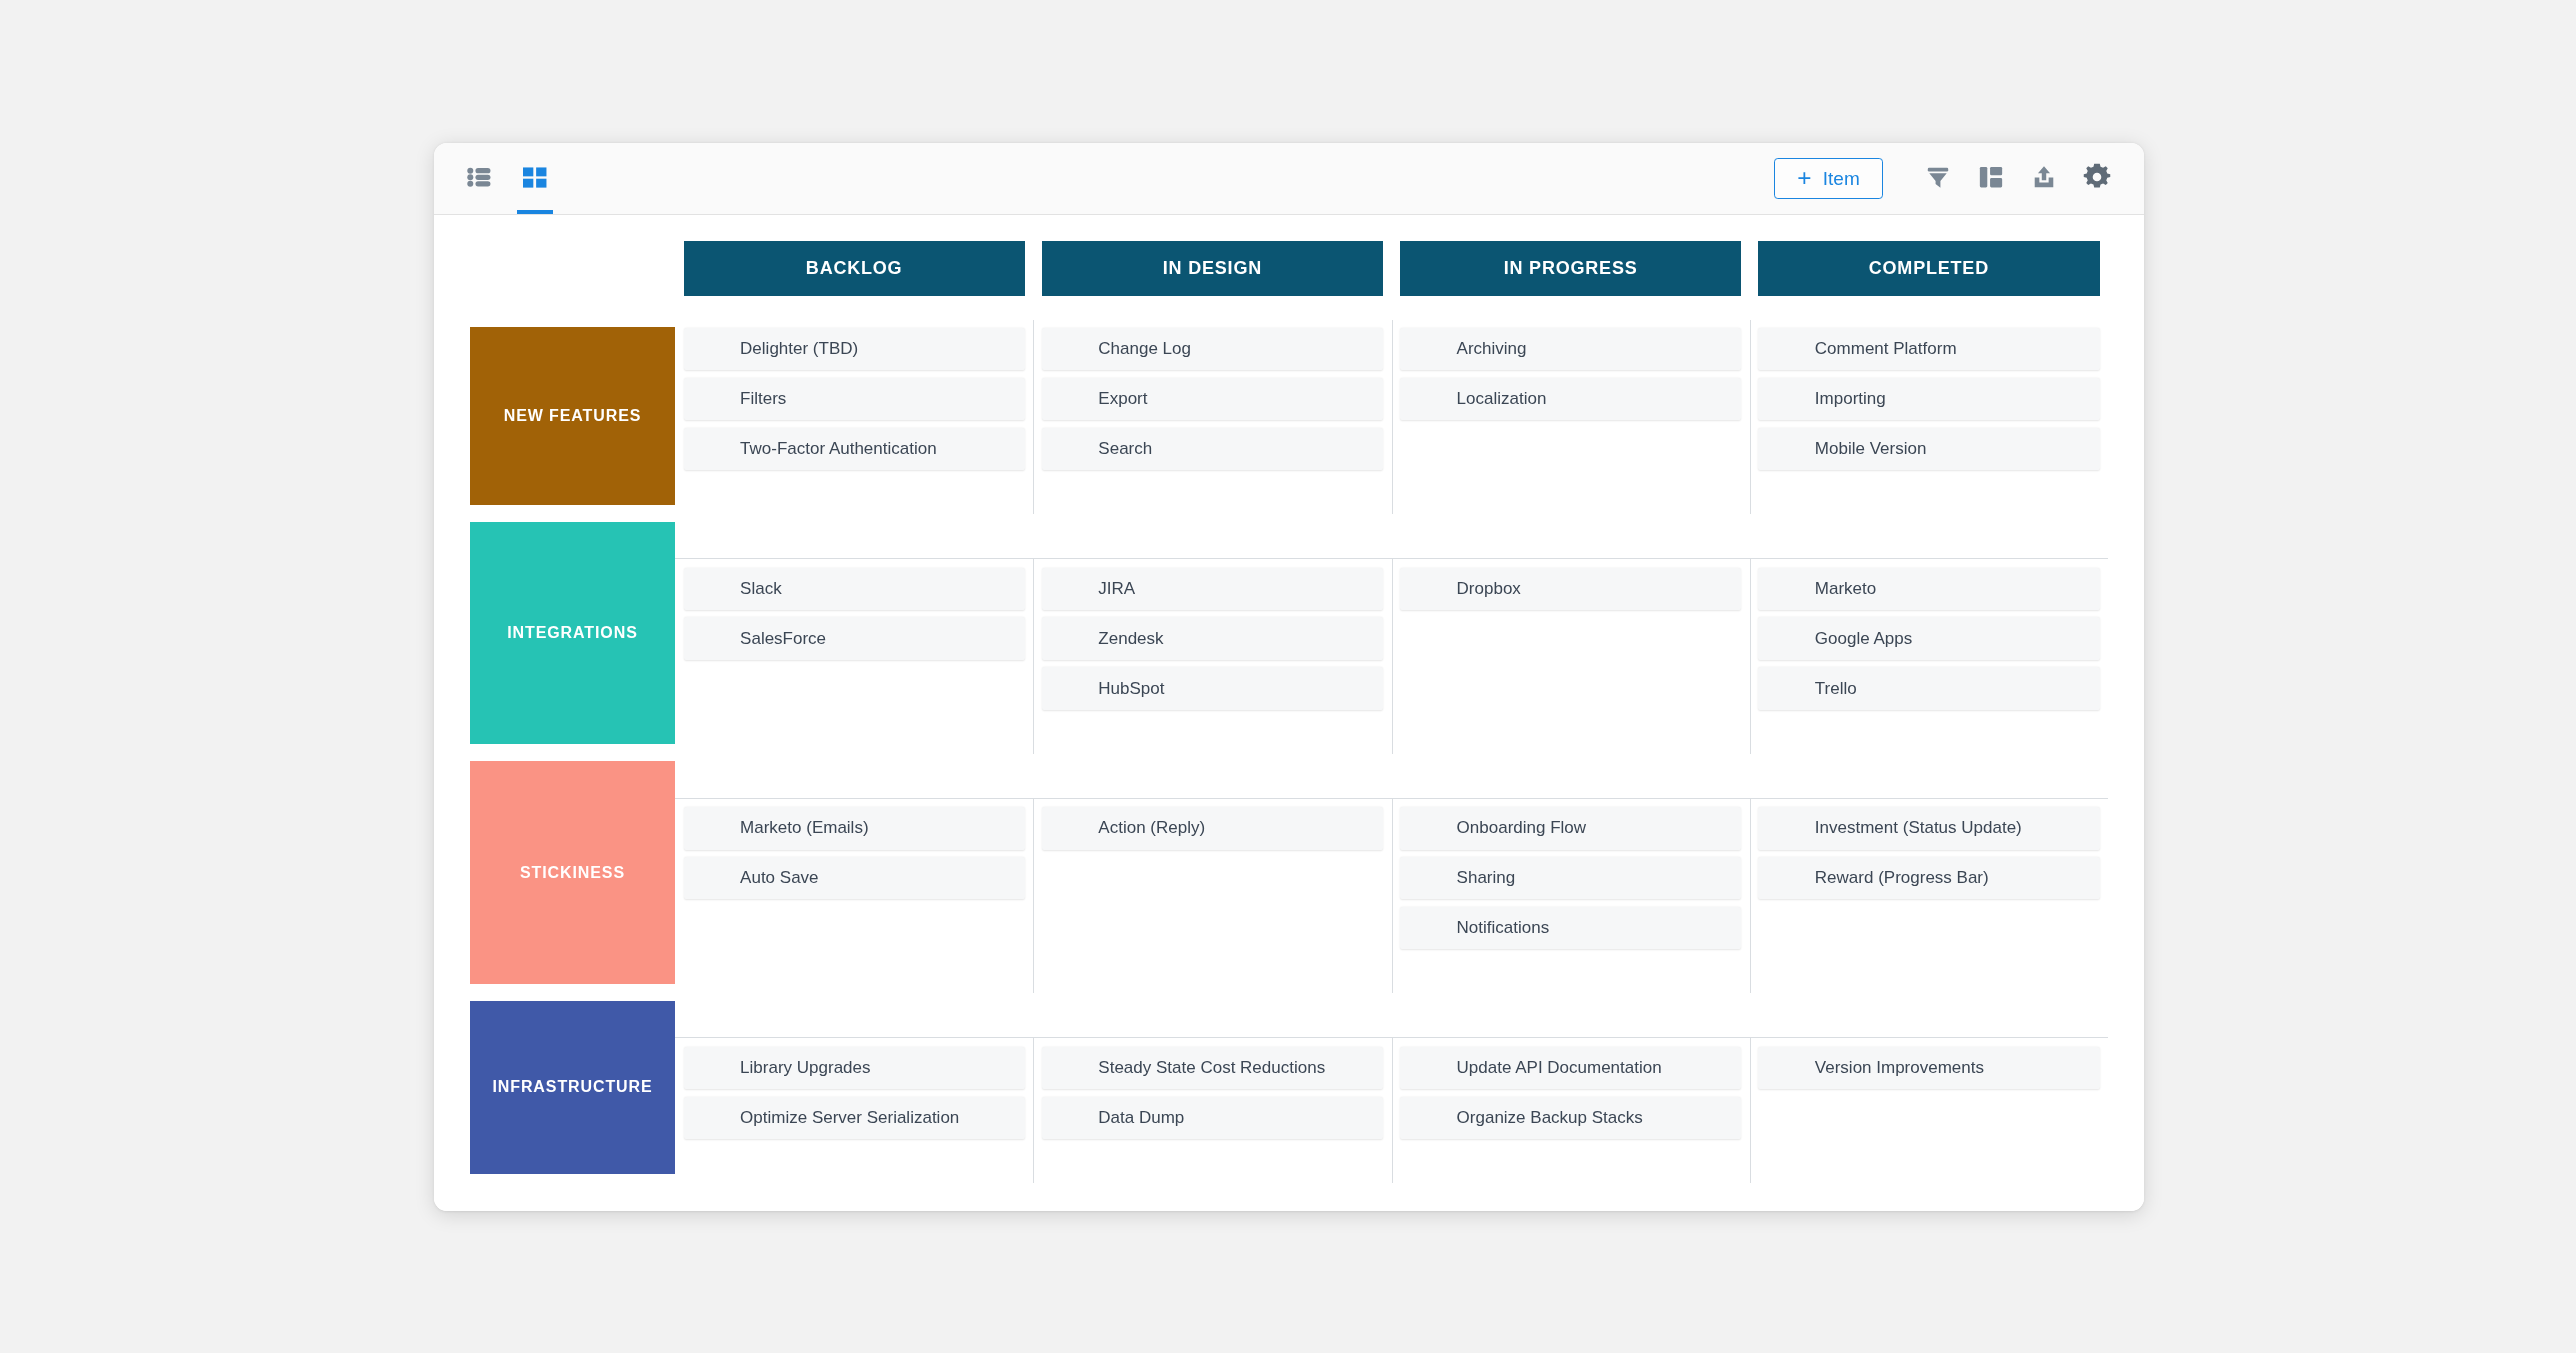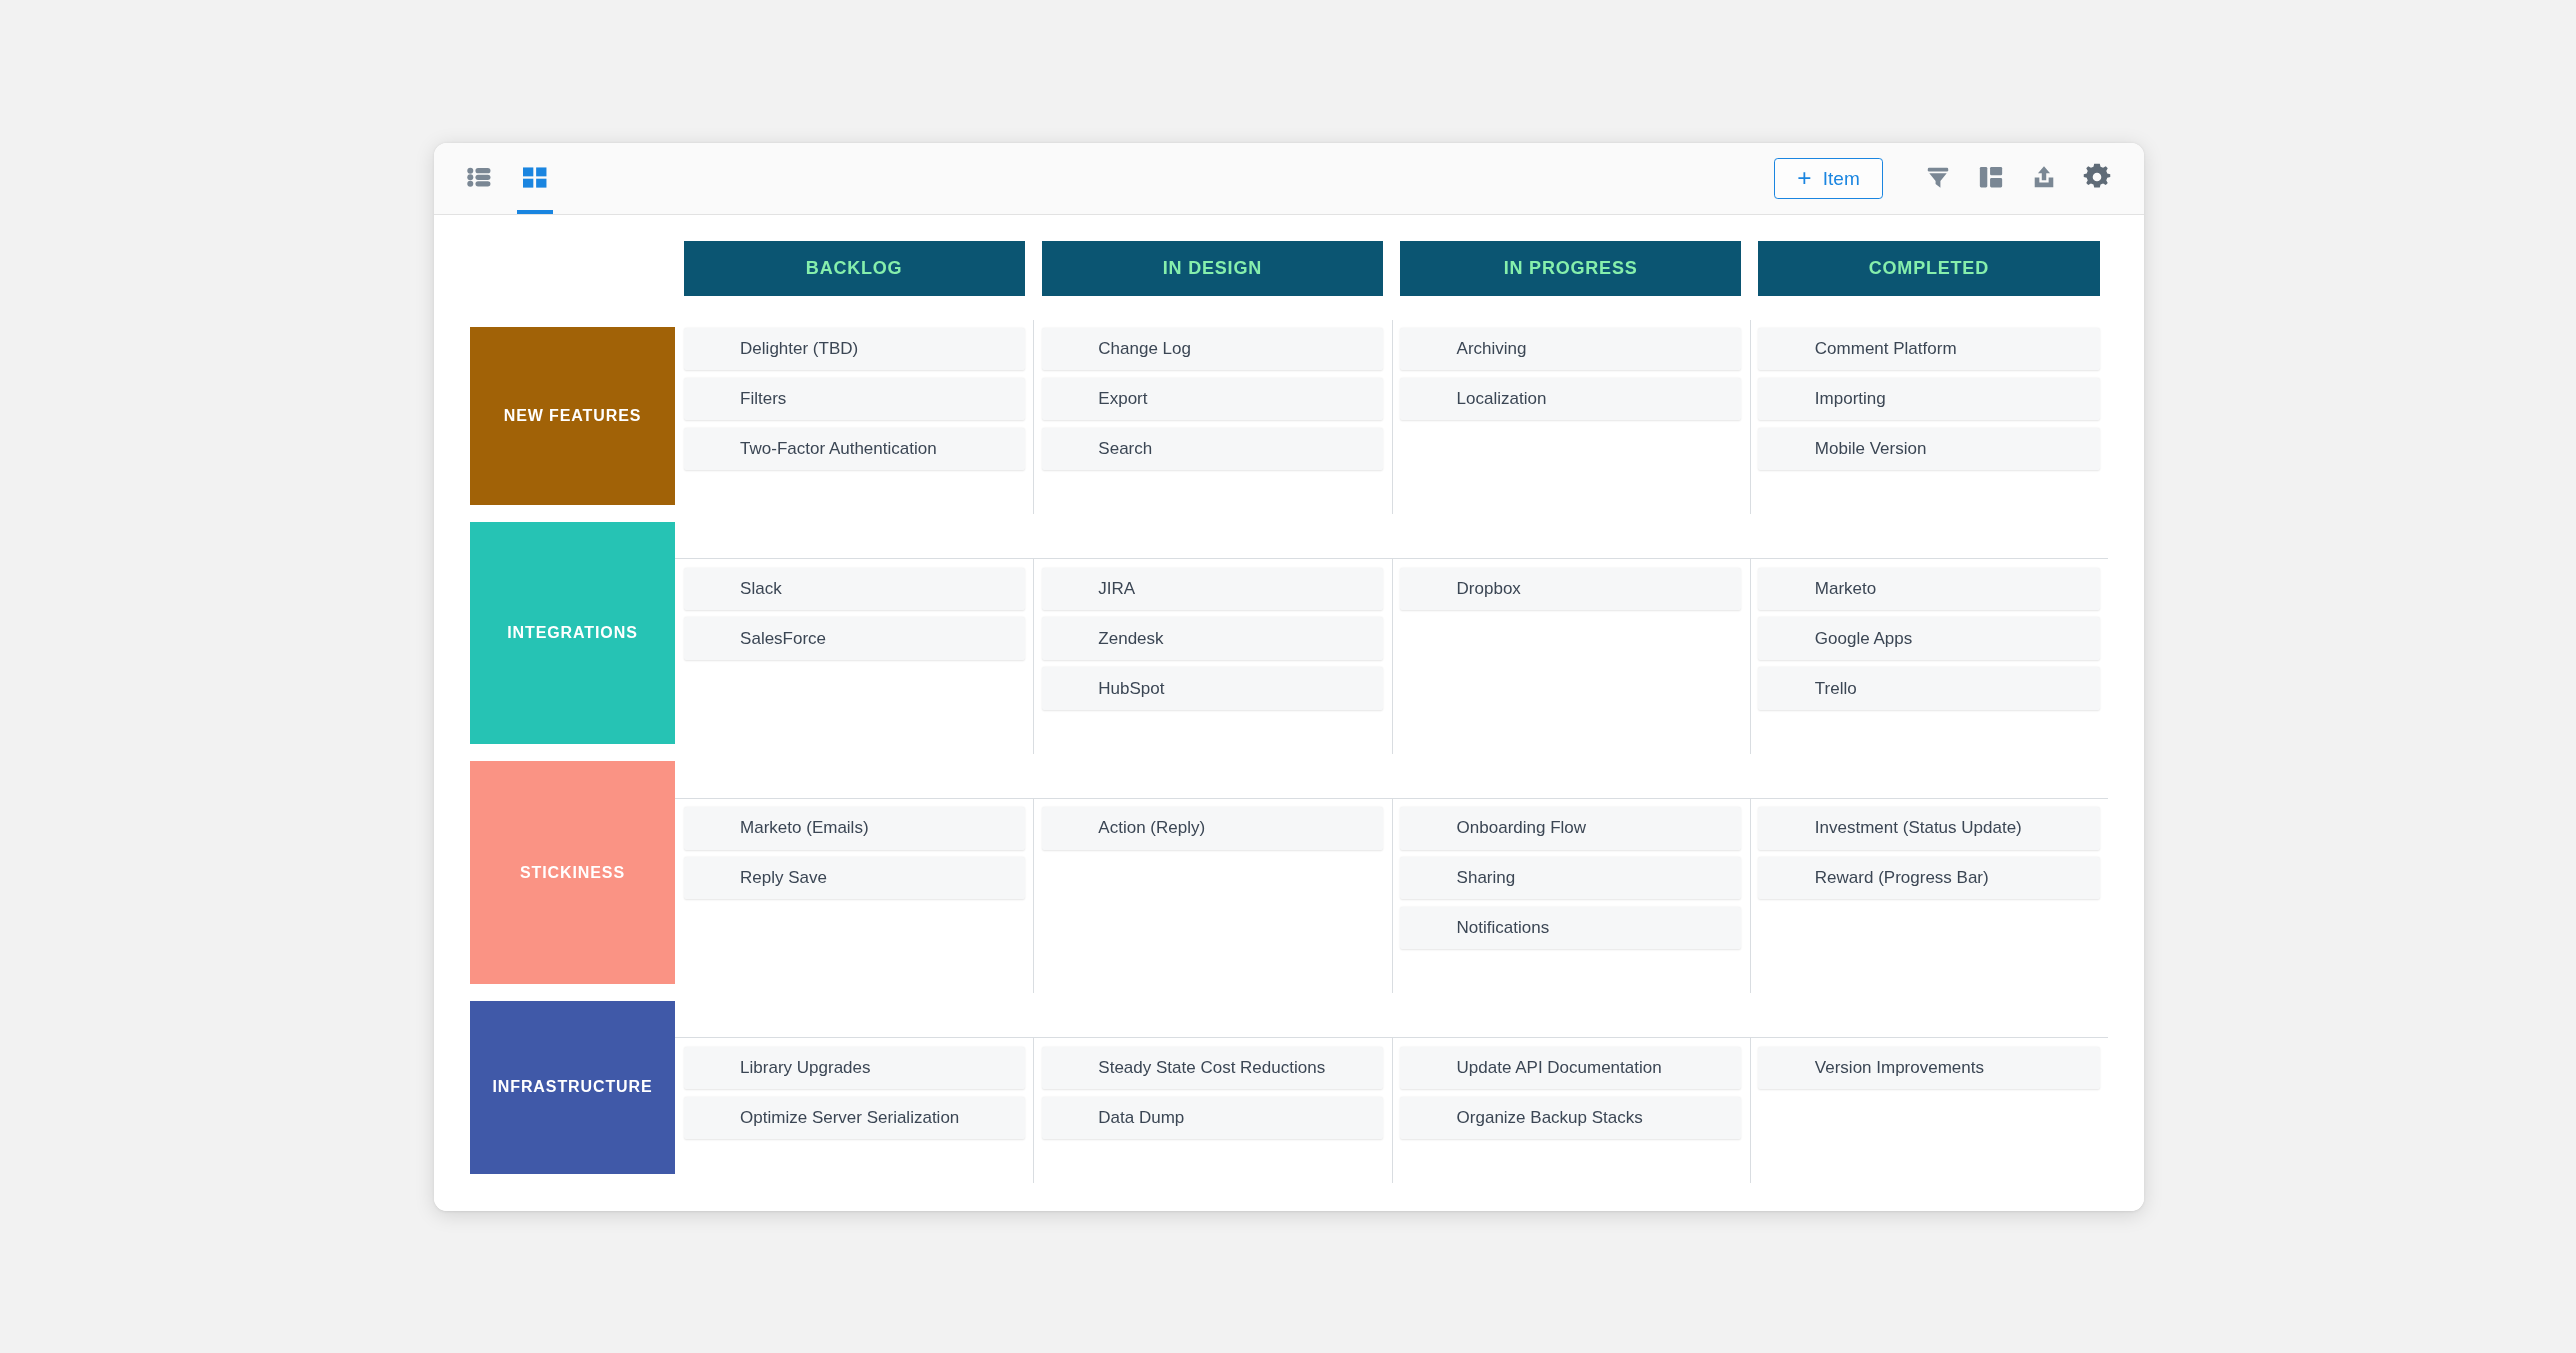--- a/index.html
+++ b/index.html
@@ -73,21 +73,21 @@
   }
   #board-grid {
     display: grid;
     grid-template-columns: 205px repeat(4, 1fr);
     column-gap: 0px;
     height: 100%;
   }
   .col-spacer { }
   .col-header {
     background: #0b5572;
-    color: #86efac;
+    color: #ffffff;
     font-size: 18px;
     font-weight: bold;
     letter-spacing: 0.8px;
     height: 55px;
     margin: 0 8.5px;
     display: flex; align-items: center; justify-content: center;
     text-align: center;
   }
   
   .lane-label {
@@ -330,21 +330,21 @@
           </div>
         </div>
         <div class="lane-label" style="background: rgb(250, 147, 132);">STICKINESS</div>
         <div class="lane-cell lane-row-sep">
           <div class="card">
             <div class="card-bar" style="background: rgb(250, 147, 132);"></div>
             <div class="card-label">Marketo (Emails)</div>
           </div>
           <div class="card">
             <div class="card-bar" style="background: rgb(250, 147, 132);"></div>
-            <div class="card-label">Reply Save</div>
+            <div class="card-label">Auto Save</div>
           </div>
         </div>
         <div class="lane-cell divider-left lane-row-sep">
           <div class="card">
             <div class="card-bar" style="background: rgb(250, 147, 132);"></div>
             <div class="card-label">Action (Reply)</div>
           </div>
         </div>
         <div class="lane-cell divider-left lane-row-sep">
           <div class="card">

